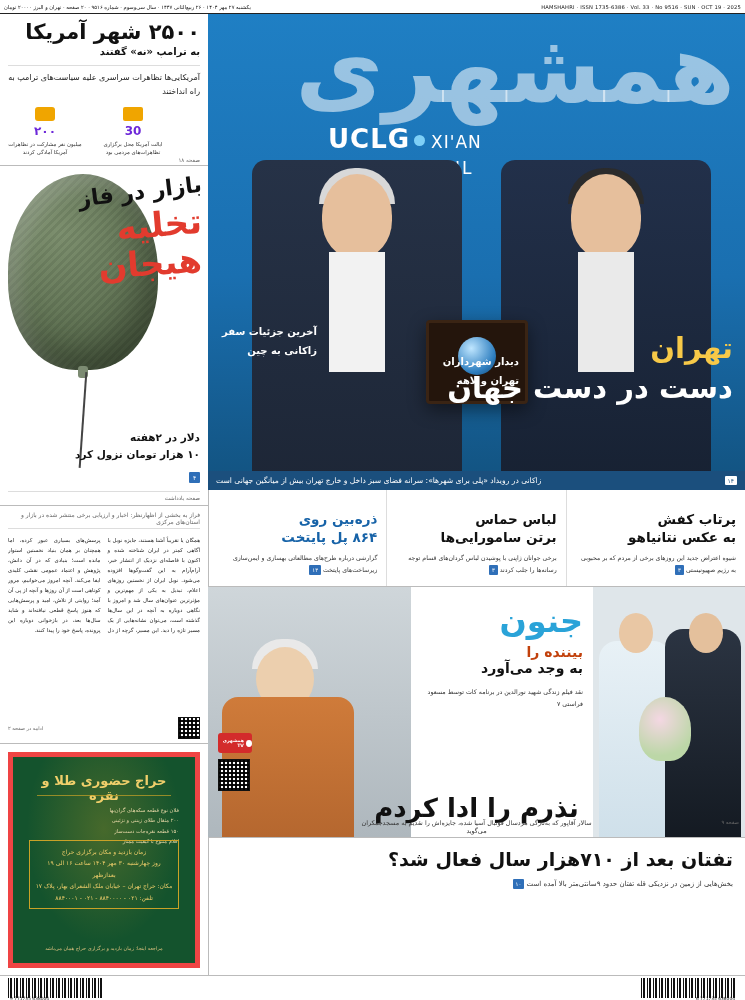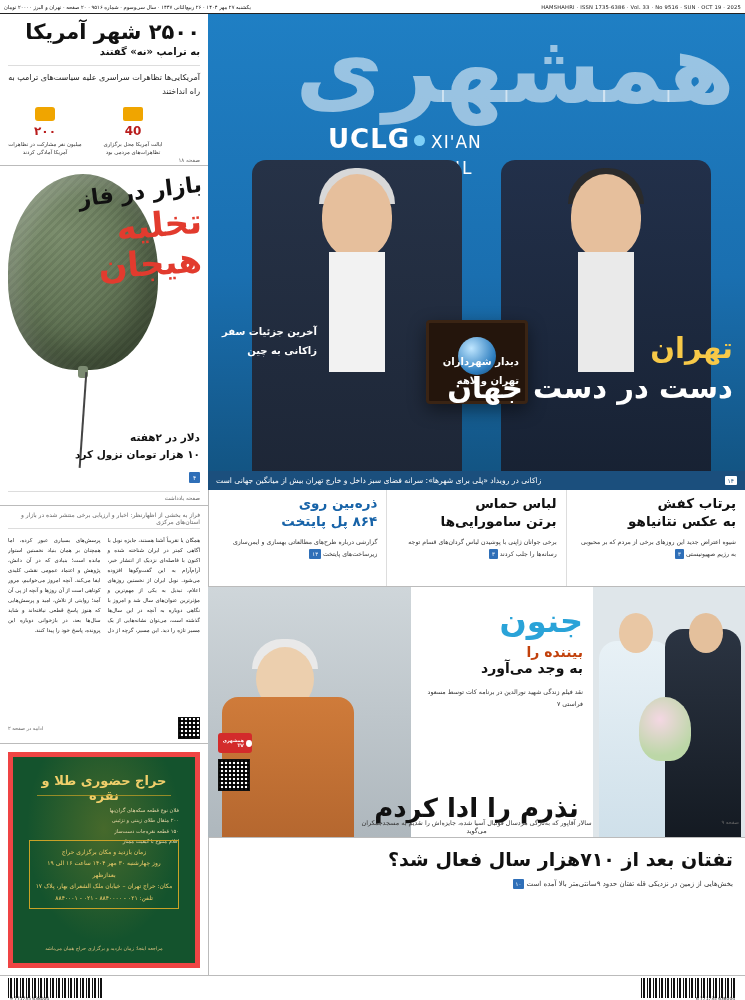--- a/index.html
+++ b/index.html
@@ -47,21 +47,21 @@
     margin-top:7px;font-size:8px;line-height:1.75;color:#222;text-align:right;
     border-top:1px solid #ddd;padding-top:5px;
   }
   .stats-row{display:flex;justify-content:flex-end;gap:14px;margin-top:8px;}
   .stat{display:flex;flex-direction:column;align-items:center;width:74px;}
   .stat .ico{
     width:20px;height:14px;background:#f0a500;border-radius:2px;margin-bottom:3px;
     position:relative;
   }
   .stat .ico.people{background:#f0a500;border-radius:3px;}
-  .stat .num{font-size:12px;font-weight:bold;color:#b91c1c;}
+  .stat .num{font-size:12px;font-weight:bold;color:#6d28d9;}
   .stat .cap{font-size:5.4px;color:#333;text-align:center;line-height:1.5;margin-top:2px;}
   .l-block1 .pgnum{
     position:absolute;bottom:2px;right:8px;font-size:5.5px;color:#666;
   }
 
   
   .l-block2{
     position:relative;width:208px;height:340px;border-bottom:1px solid #bbb;
     box-sizing:border-box;overflow:hidden;background:#fff;
   }
@@ -249,21 +249,21 @@
     display:flex;align-items:center;justify-content:space-between;
     color:#fff;font-size:7.6px;padding:0 8px;box-sizing:border-box;
   }
   .hero-bar .pg{background:#fff;color:#1b4f7d;font-size:6px;padding:1px 3px;border-radius:1px;}
 
   
   .teasers{
     position:relative;width:537px;height:96px;display:flex;border-bottom:1px solid #bbb;
   }
   .teaser{
-    flex:1;padding:4px 9px;box-sizing:border-box;text-align:right;
+    flex:1;padding:20px 9px;box-sizing:border-box;text-align:right;
     border-left:1px solid #ddd;
   }
   .teaser:last-child{border-left:none;}
   .teaser h3{margin:0;font-size:13.5px;font-weight:bold;color:#111;line-height:1.35;}
   .teaser p{margin:6px 0 0;font-size:6.2px;line-height:1.85;color:#333;}
   .teaser .pg{
     display:inline-block;background:#2f6fb8;color:#fff;font-size:5.4px;padding:0 3px;border-radius:1px;
   }
   .teaser.blue h3{color:#1763a8;}
 
@@ -387,21 +387,21 @@
 
     <div class="l-block1">
       <div class="hd-2500">
         <span class="big">۲۵۰۰ شهر آمریکا</span>
         <div class="sub">به ترامپ «نه» گفتند</div>
       </div>
       <div class="p-2500">آمریکایی‌ها تظاهرات سراسری علیه سیاست‌های ترامپ به راه انداختند</div>
       <div class="stats-row">
         <div class="stat">
           <span class="ico"></span>
-          <span class="num">40</span>
+          <span class="num">30</span>
           <span class="cap">ایالت آمریکا محل برگزاری تظاهرات‌های مردمی بود</span>
         </div>
         <div class="stat">
           <span class="ico people"></span>
           <span class="num">۲۰۰</span>
           <span class="cap">میلیون نفر مشارکت در تظاهرات آمریکا آمادگی کردند</span>
         </div>
       </div>
       <div class="pgnum">صفحه ۱۸</div>
     </div>

